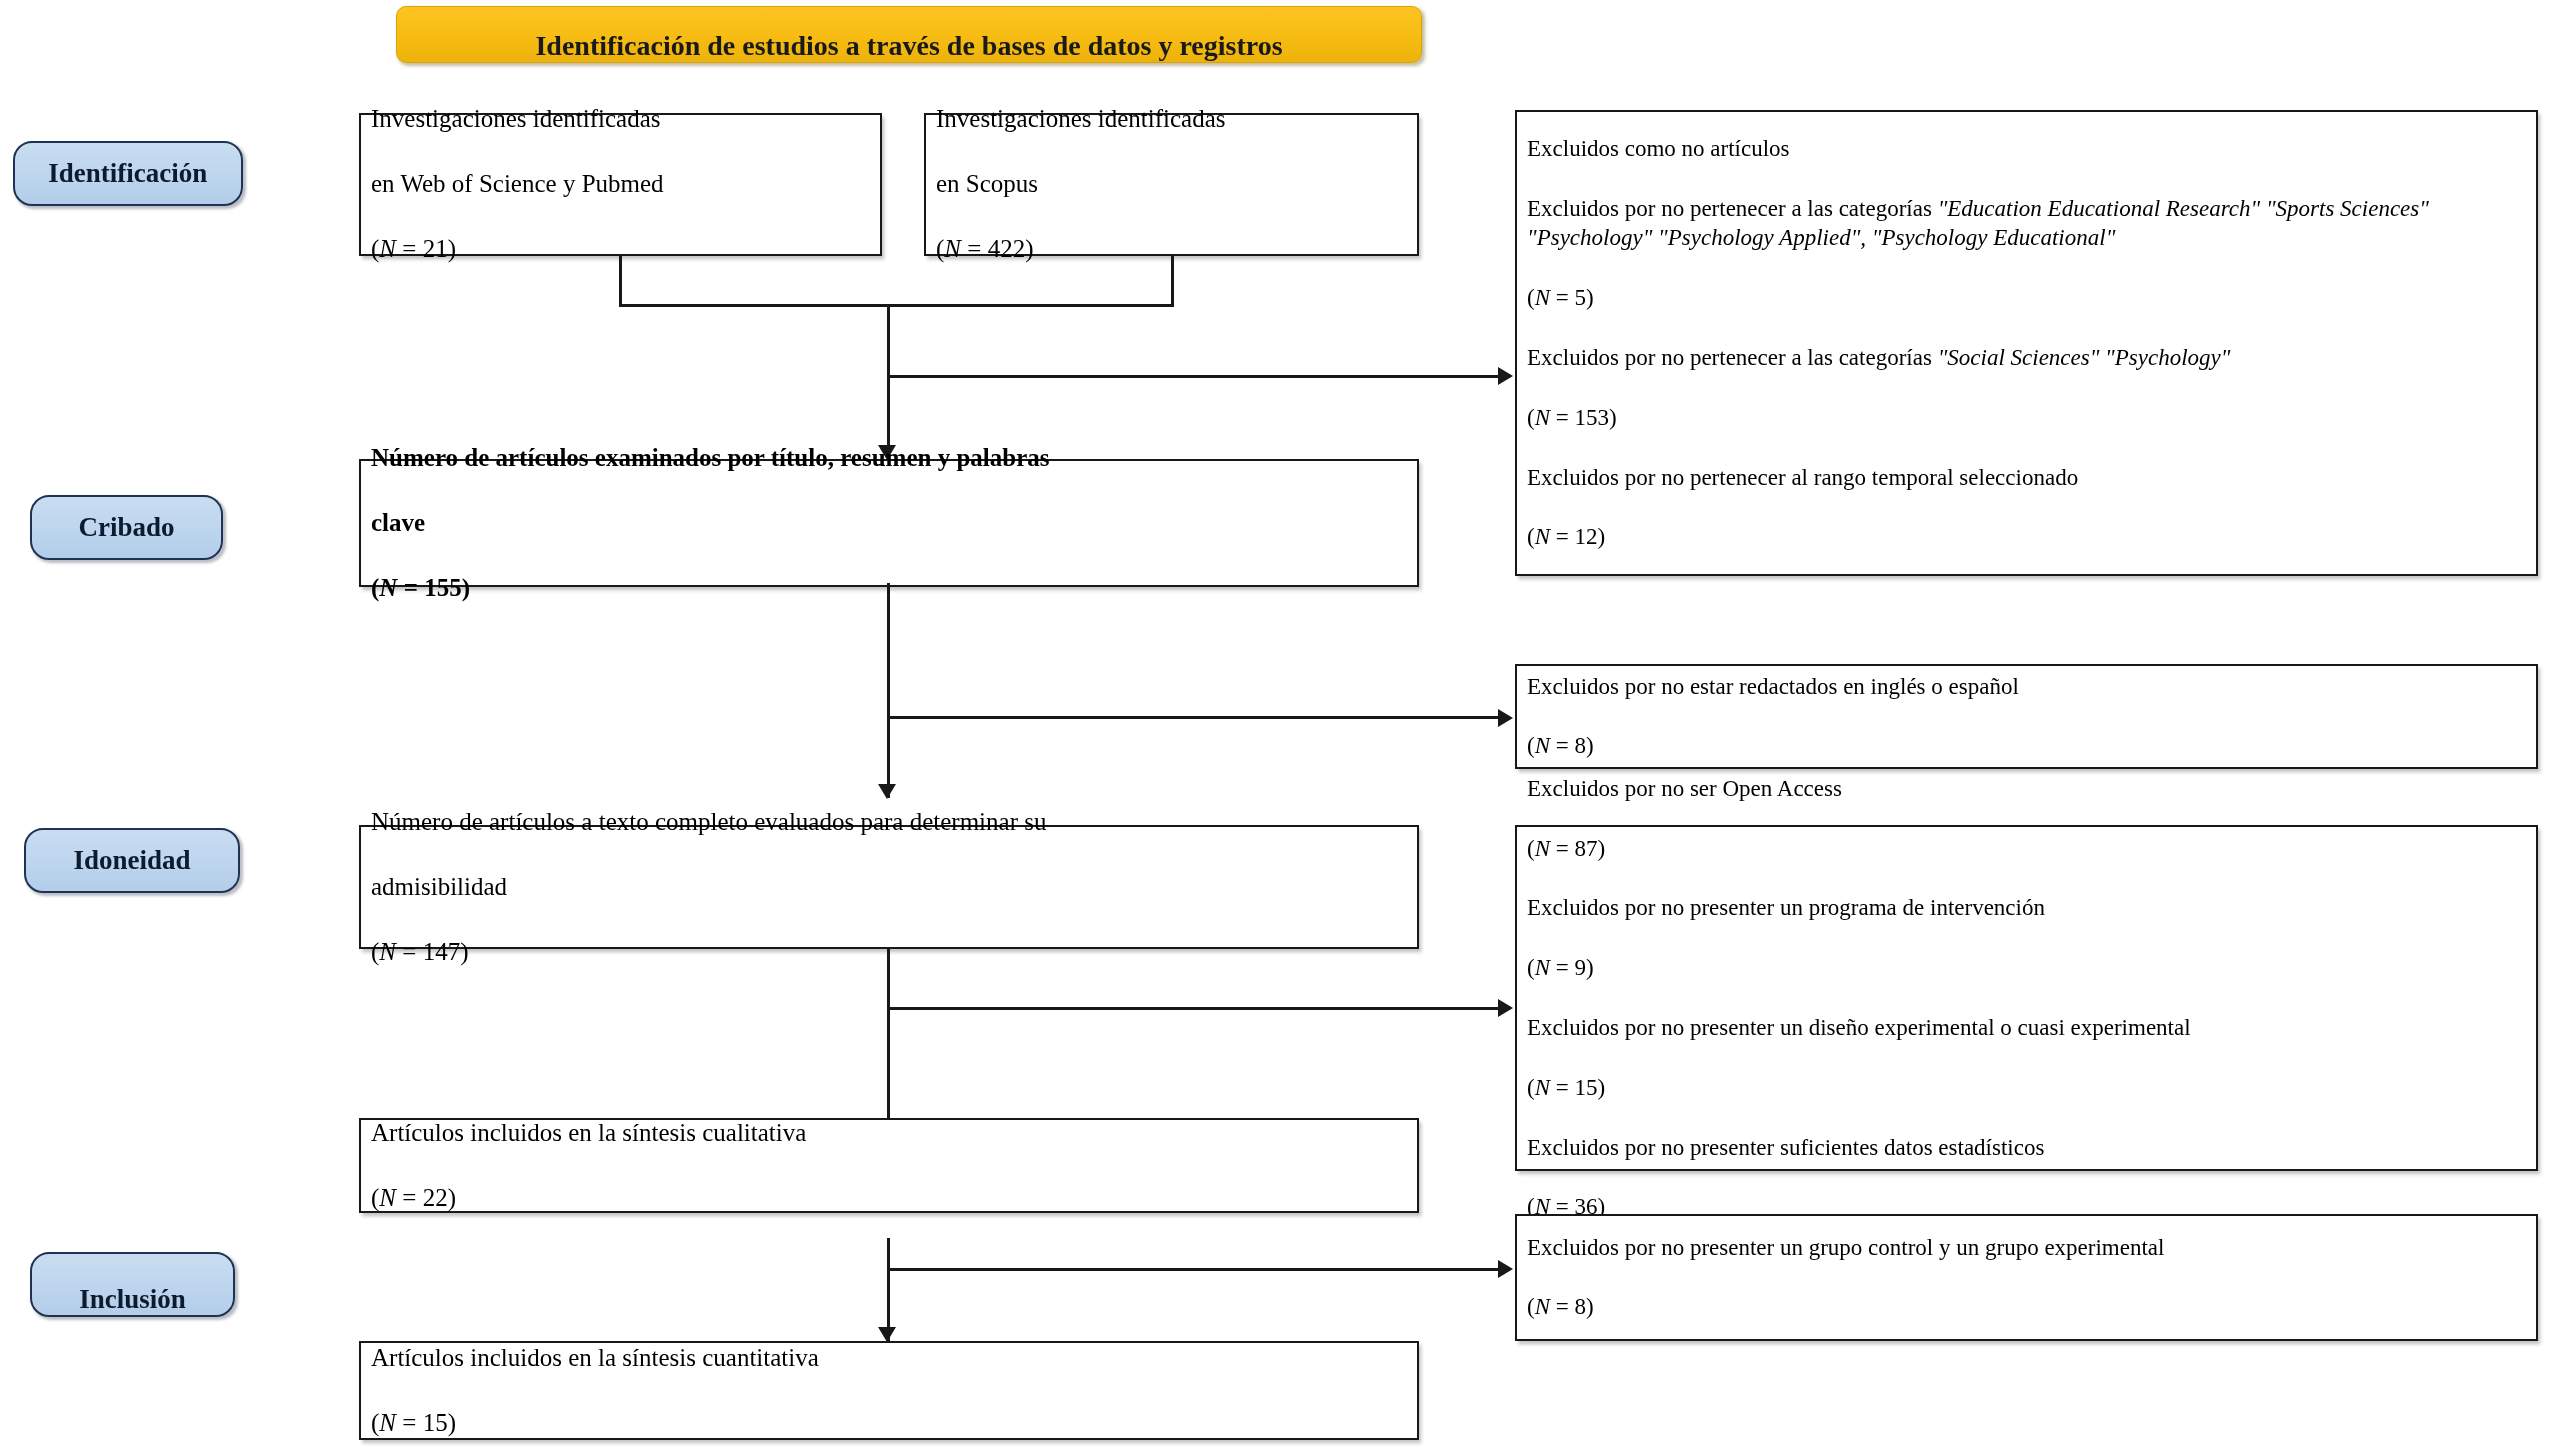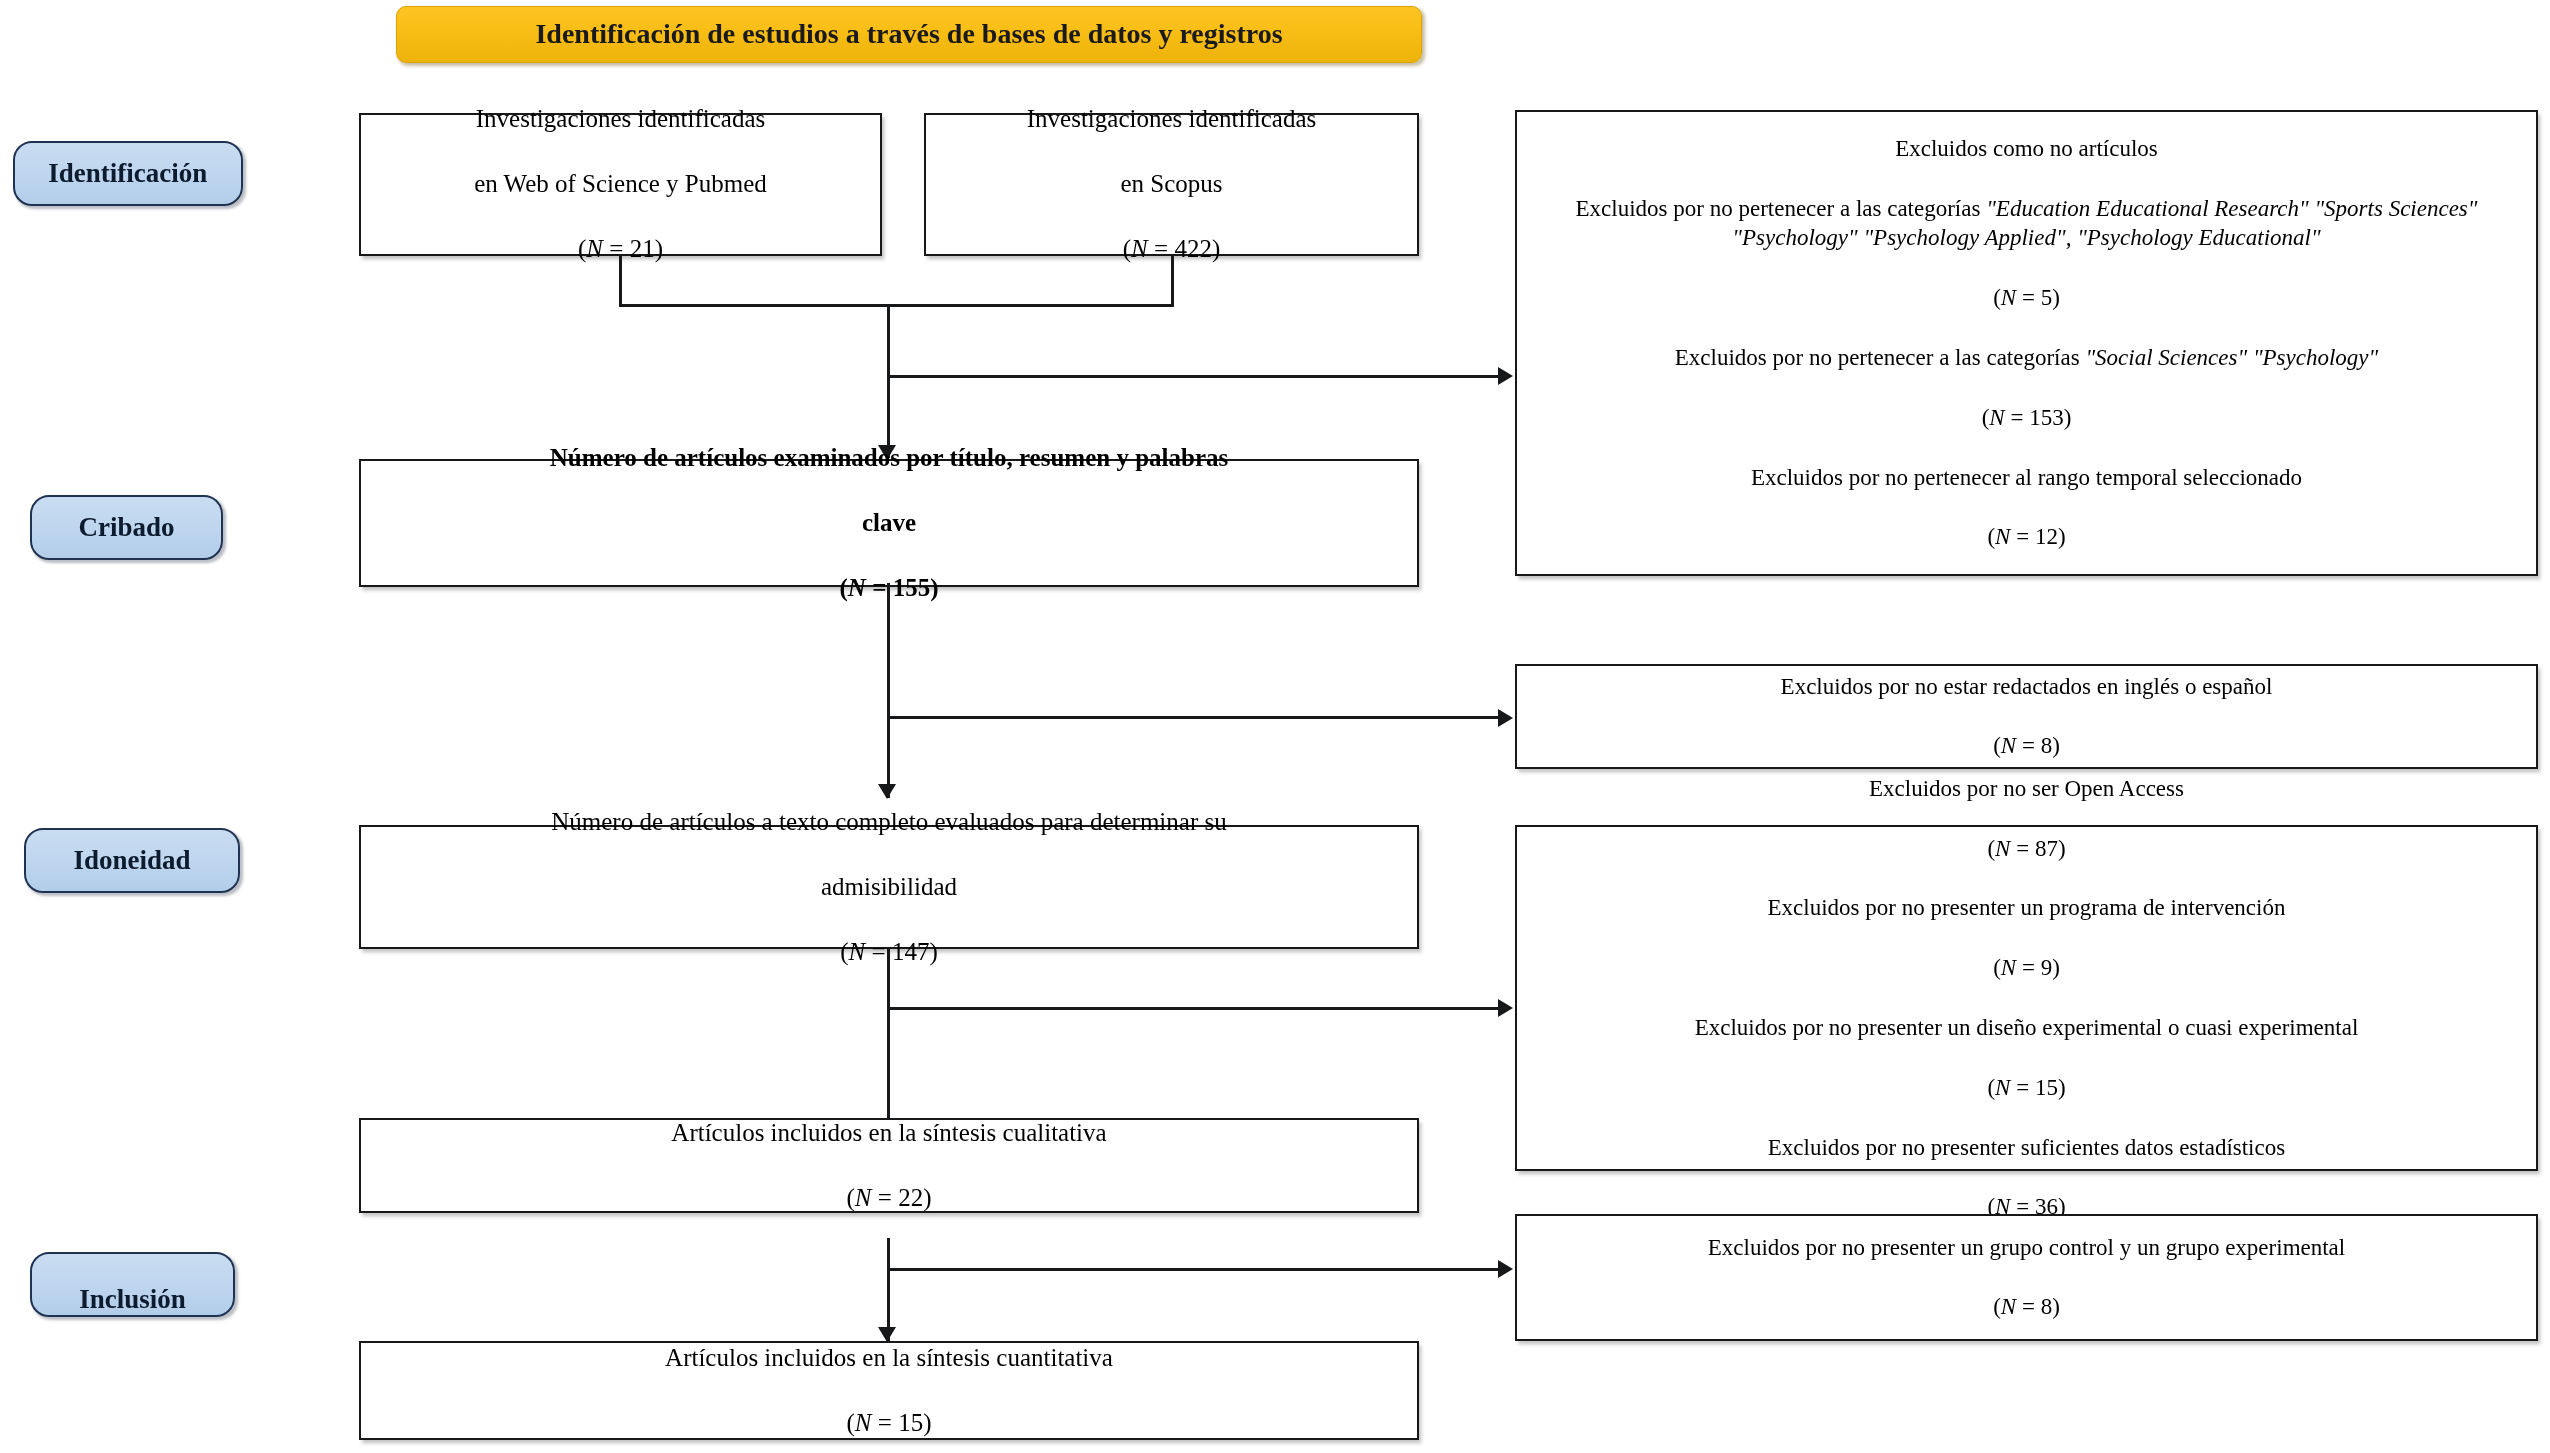--- a/index.html
+++ b/index.html
@@ -8,21 +8,21 @@
 
   #stage{position:absolute;left:0;top:0;width:2550px;height:1453px;}
 
   
   .banner{
     position:absolute;
     background:linear-gradient(180deg,#fdc323 0%,#f9be15 45%,#edb30c 100%);
     border:1.4px solid #d9a400;
     border-radius:10px;
     box-shadow:2.1px 2.8px 3.5px rgba(90,70,0,.35);
-    display:flex;align-items:center;justify-content:center;
+    display:flex;align-items:flex-end;justify-content:center;
     text-align:center;
     font-weight:bold;
     color:#1a1a1a;
   }
 
   
   .stage{
     position:absolute;
     background:linear-gradient(180deg,#c9ddf1 0%,#bdd5ee 55%,#b3cde9 100%);
     border:2.1px solid #1f3251;
@@ -38,21 +38,21 @@
   .box{
     position:absolute;
     background:#ffffff;
     border:2.1px solid #17181a;
     box-shadow:2.8px 3.5px 3.5px rgba(55,55,60,.30);
     display:flex;align-items:center;justify-content:center;
     box-sizing:border-box;
   }
   .box .txt{
     width:100%;
-    text-align:center;
+    text-align:left;
     line-height:1.30;
     padding:0 10px;
     box-sizing:border-box;
     white-space:pre-line;
   }
   .box .txt i{font-style:italic;}
 
   
   .vline{position:absolute;background:#17181a;width:2.8px;}
   .hline{position:absolute;background:#17181a;height:2.8px;}

